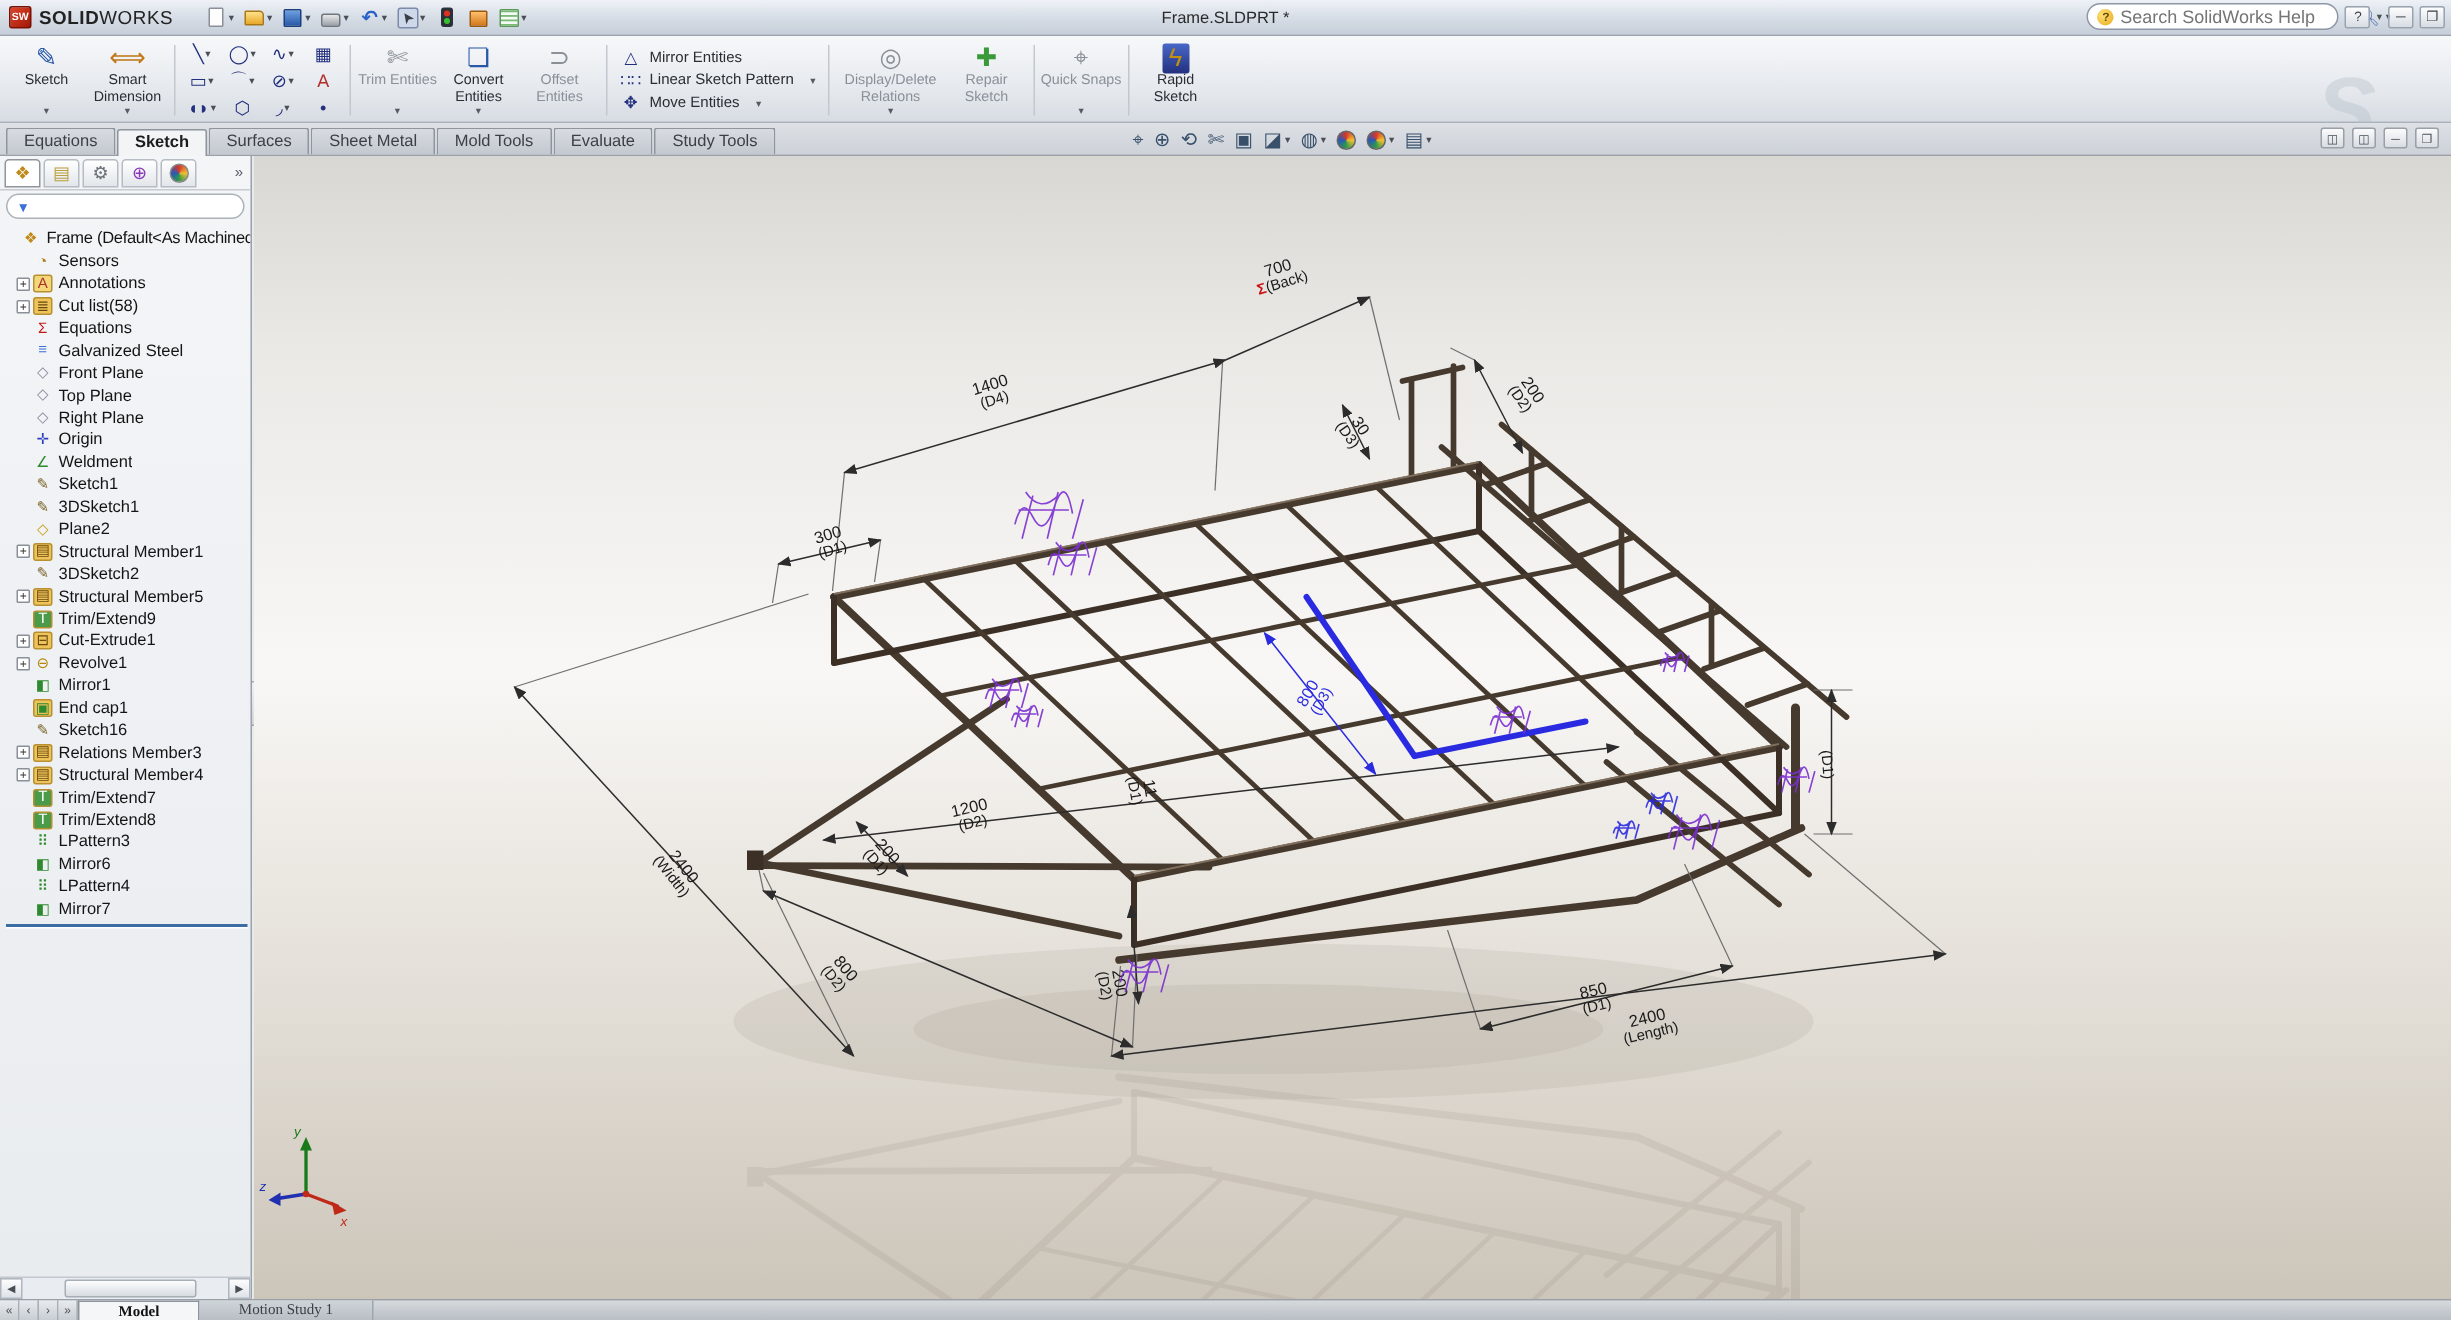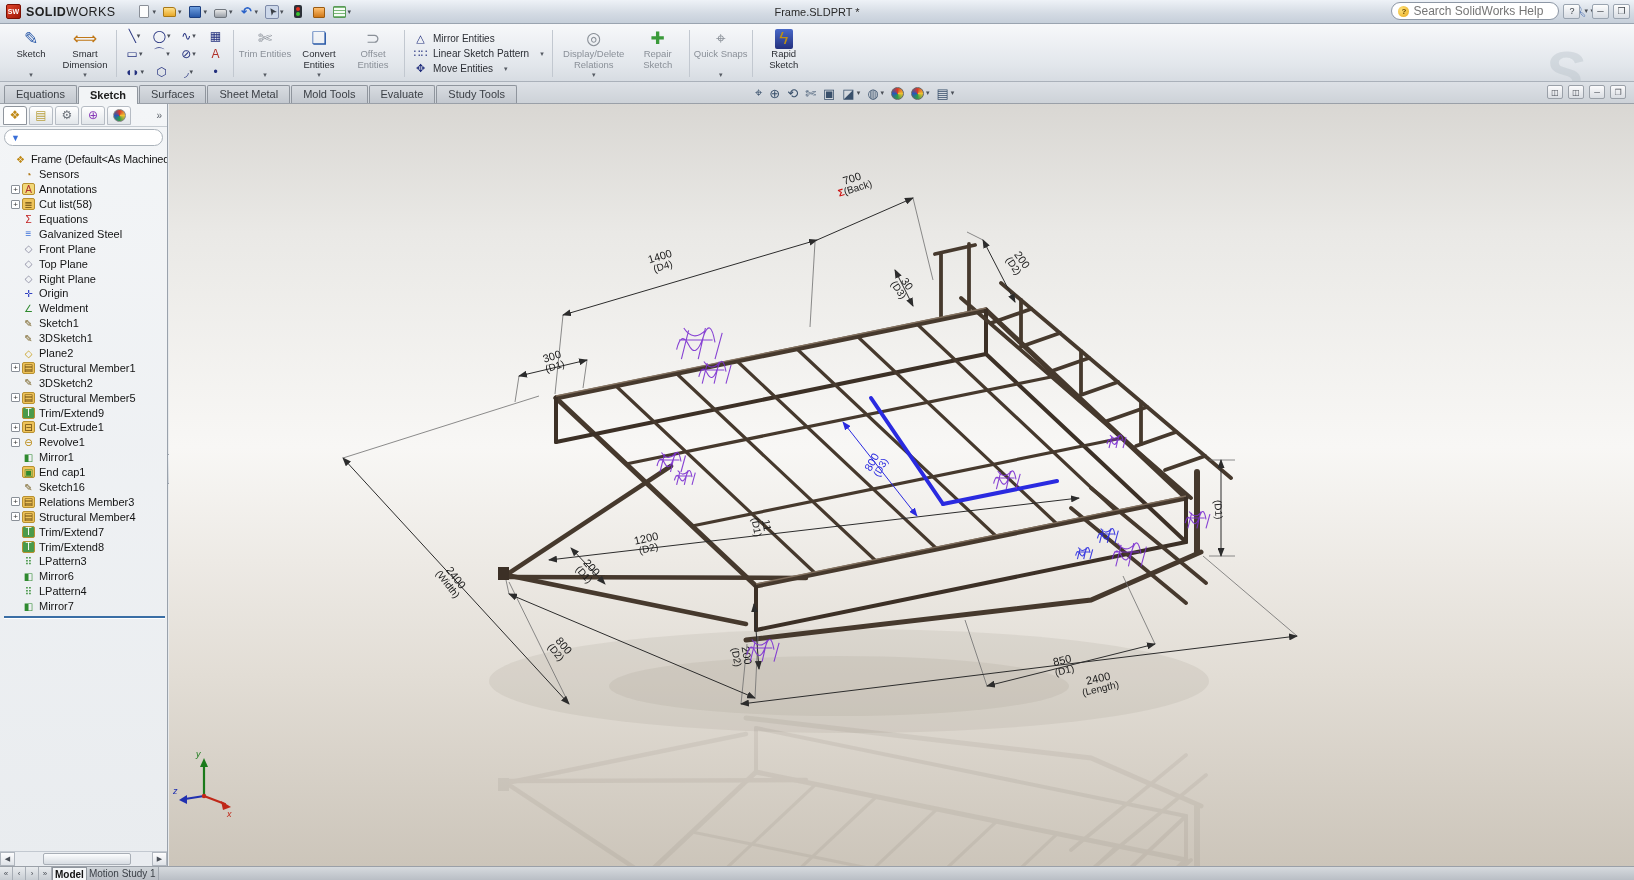--- a/index.html
+++ b/index.html
@@ -129,22 +129,22 @@
   .viewport { position:absolute; left:169px; top:0; right:0; bottom:0; overflow:hidden; }
   .viewport svg { display:block; }
 
   
   .bottombar { position:absolute; left:0; right:0; bottom:0; height:14px;
     background:linear-gradient(#d6dade,#b9bec5); border-top:1px solid #9aa0a8;
     display:flex; align-items:stretch; font-size:10px; }
   .bb-nav { display:flex; }
   .bb-btn { width:13px; display:flex; align-items:center; justify-content:center;
     border-right:1px solid #a8aeb6; color:#4a4f57; font-size:8px; background:linear-gradient(#e8ebee,#c8cdd3); }
-  .bb-tab { padding:0 2px; display:flex; align-items:center; border-right:1px solid #a0a6ae;
-    color:#3a3f46; background:linear-gradient(#cfd4d9,#b9bec5); }
+  .bb-tab { padding:0 26px; display:flex; align-items:center; border-right:1px solid #a0a6ae;
+    color:#3a3f46; background:linear-gradient(#cfd4d9,#b9bec5);font-family:Liberation Serif, serif; }
   .bb-tab.active { background:#f4f6f8; font-weight:bold; color:#111; border:1px solid #8f959d; border-bottom:none; }
 </style>
 </head>
 <body>
 
 <div class="app">
 
   <div class="titlebar">
     <div class="logo">
       <span class="logo-cube">SW</span>

